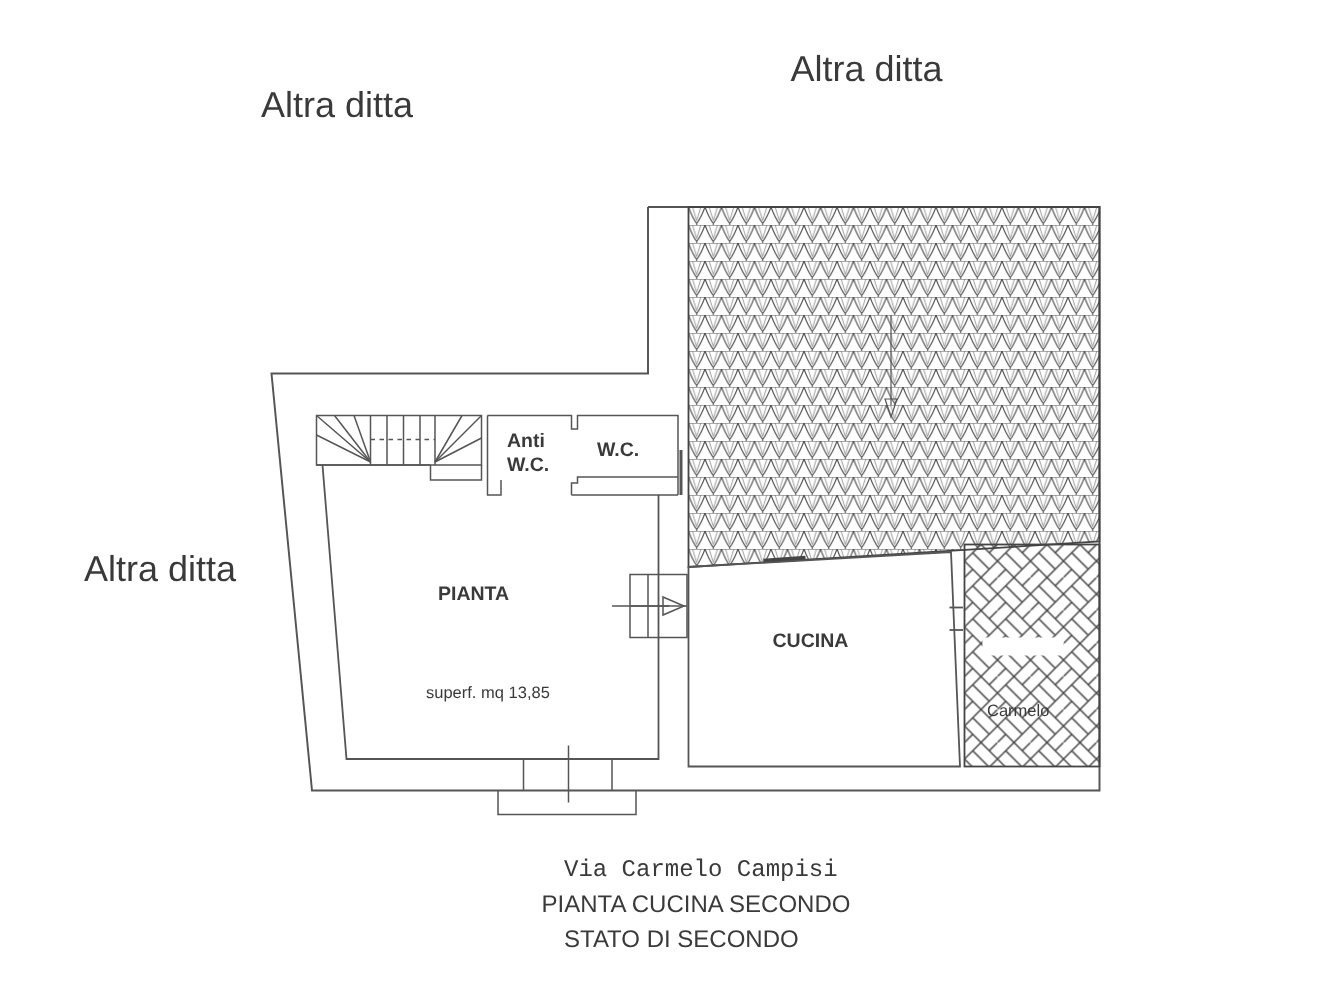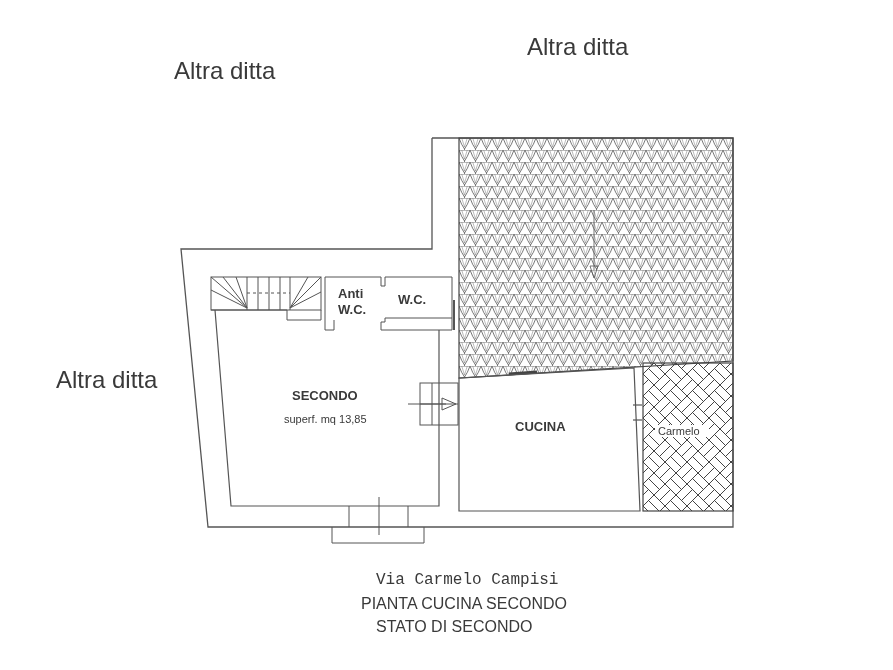--- a/index.html
+++ b/index.html
@@ -1,20 +1,20 @@
 <!DOCTYPE html>
 <html><head>
 <meta charset="utf-8">
 <style>
   html, body { margin: 0; padding: 0; background: #ffffff; }
   body { width: 893px; height: 670px; position: relative; overflow: hidden; font-family: "Liberation Sans", sans-serif; color: #333; }
   .lbl { position: absolute; white-space: nowrap; color: #3a3a3a; }
   .big { font-size: 24px; }
   .room { font-size: 13px; font-weight: bold; }
-  .small { font-size: 11px; }
+  .small { font-size: 11px; margin-top: 43px; }
   .title { font-size: 16px; text-align: center; }
   svg { position: absolute; left: 0; top: 0; }
 </style>
 </head>
 <body>
 
 <svg width="893" height="670" viewBox="0 0 893 670" xmlns="http://www.w3.org/2000/svg">
   <defs>
     <pattern id="tiles" x="459" y="138" width="11" height="12" patternUnits="userSpaceOnUse">
       <path d="M0 0 H11 M0 0 Q2.5 7 5.5 11 Q8.5 7 11 0 M5.5 11 V12" fill="none" stroke="#555" stroke-width="0.8"></path>
@@ -98,21 +98,21 @@
 <div class="lbl big" style="left:174px;top:57px;">Altra ditta</div>
 <div class="lbl big" style="left:527px;top:33px;">Altra ditta</div>
 <div class="lbl big" style="left:56px;top:366px;">Altra ditta</div>
 
 <div class="lbl room" style="left:338px;top:286px;line-height:16px;">
   <div>Anti</div>
   <div>W.C.</div>
 </div>
 <div class="lbl room" style="left:398px;top:292px;">W.C.</div>
 
-<div class="lbl room" style="left:292px;top:388px;">SECONDO</div>
+<div class="lbl room" style="left:292px;top:388px;">PIANTA</div>
 <div class="lbl small" style="left:284px;top:413px;">superf. mq 13,85</div>
 
 <div class="lbl room" style="left:515px;top:419px;">CUCINA</div>
 <div class="lbl small" style="left:658px;top:425px;">Carmelo</div>
 
 <div class="lbl title" style="left:376px;top:571px;font-family:Liberation Mono, monospace;">Via Carmelo Campisi</div>
 <div class="lbl title" style="left:361px;top:595px;">PIANTA CUCINA SECONDO</div>
 <div class="lbl title" style="left:376px;top:618px;">STATO DI SECONDO</div>
 
 </body></html>

